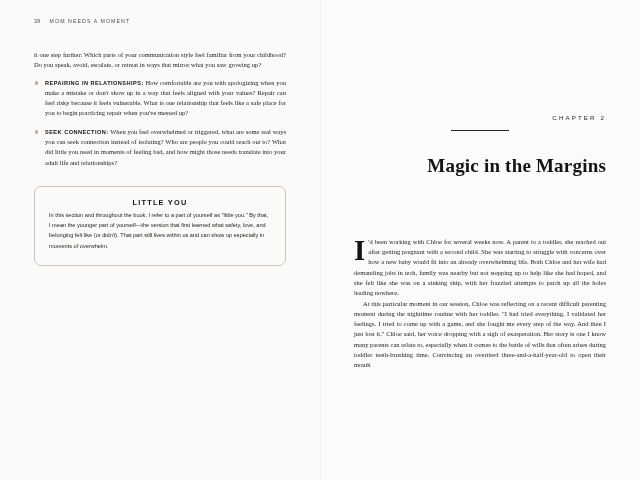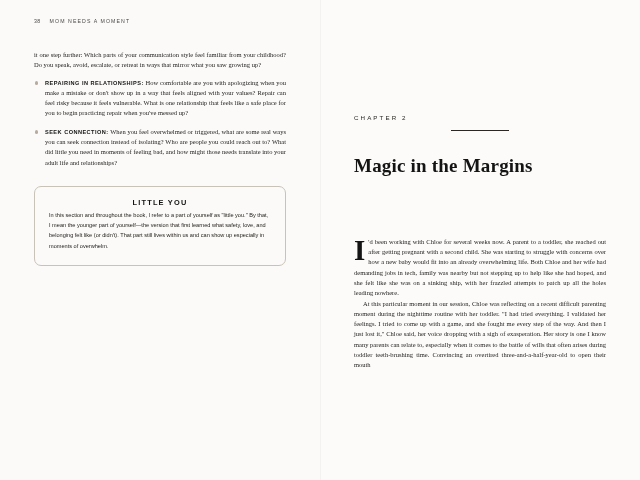--- a/index.html
+++ b/index.html
@@ -115,21 +115,21 @@
     margin-bottom: 3px;
   }
   .sidebar-text {
     font-family: "Liberation Sans", sans-serif;
     font-size: 5.6px;
     line-height: 10.2px;
     color: #26231f;
     text-align: left;
   }
   .chapter-head {
-    text-align: left;
+    text-align: right;
     margin-top: 96px;
   }
   .chapter-label {
     font-family: "Liberation Sans", sans-serif;
     font-size: 6.2px;
     letter-spacing: 2.1px;
     color: #2a2724;
     text-transform: uppercase;
   }
   .chapter-rule {

